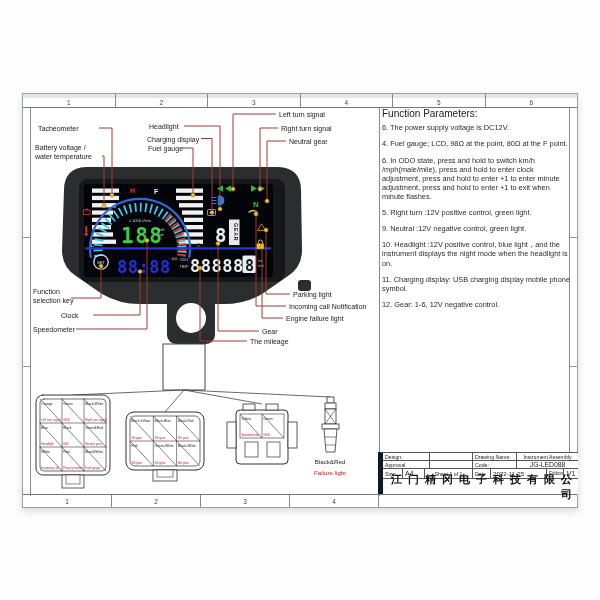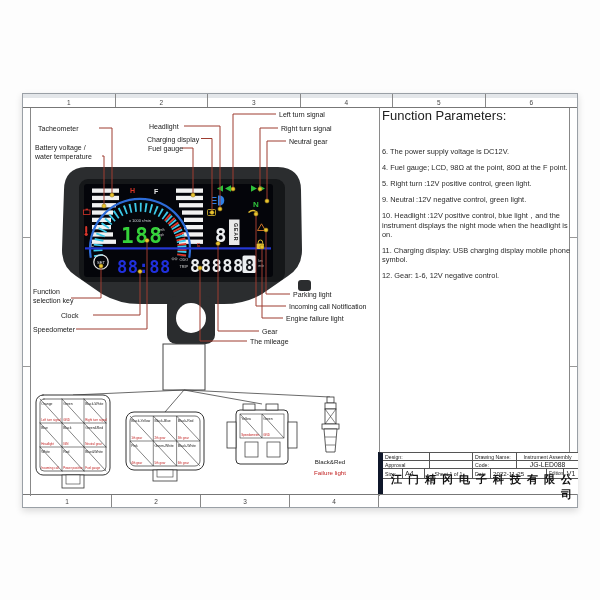--- a/index.html
+++ b/index.html
@@ -17,21 +17,21 @@
   .ruler-bottom .cell{width:89px;border-right:1px solid #888;box-sizing:border-box;display:flex;
     align-items:center;justify-content:center;font-size:6.5px;color:#444;}
   .vline-divider{position:absolute;left:356px;top:14px;width:1px;height:388px;background:#8a8a8a;}
   .sideruler{position:absolute;top:14px;width:8px;height:388px;box-sizing:border-box;}
   .sideruler.left{left:0;border-right:1px solid #888;}
   .sideruler.right{right:0;border-left:1px solid #888;}
   .sideruler .tick{position:absolute;left:0;width:100%;height:1px;background:#999;}
   
   .params{position:absolute;left:382px;top:108px;width:190px;color:#2b2b2b;font-size:7.4px;line-height:1.23;}
   .params p{margin:0 0 7px 0;}
-  .params .ptitle{font-size:13px;margin-bottom:23px;color:#222;}
+  .params .ptitle{font-size:10px;margin-bottom:3px;color:#222;}
   
   .tblock{position:absolute;left:378px;top:452px;width:200px;height:42px;box-sizing:border-box;
     border-top:1px solid #555;border-left:5px solid #0f172a;background:#fff;font-size:5.2px;color:#222;text-align:right;}
   .trow{display:flex;box-sizing:border-box;border-bottom:1px solid #555;}
   .tcell{box-sizing:border-box;border-right:1px solid #555;display:flex;align-items:center;
     padding:0 2px;overflow:hidden;white-space:nowrap;}
   .tcell:last-child{border-right:none;}
   .company{height:16px;display:flex;align-items:center;justify-content:center;font-weight:bold;
     font-size:11px;letter-spacing:6px;color:#111;border-bottom:none;padding-left:6px;box-sizing:border-box;}
   svg{position:absolute;left:0;top:0;}
@@ -71,20 +71,21 @@
     <div class="tick" style="top:129px"></div>
     <div class="tick" style="top:258px"></div>
   </div>
   <div class="vline-divider"></div>
 </div>
 
 <div class="params">
   <p class="ptitle">Function Parameters:</p>
   <p>6. The power supply voltage is DC12V.</p>
   <p>4. Fuel gauge; LCD, 98Ω at the point, 80Ω at the F point.</p>
+  <p>6. In ODO state, press and hold to switch km/h /mph(male/mile), press and hold to enter clock adjustment, press and hold to enter +1 to enter minute adjustment, press and hold to enter +1 to exit when minute flashes.</p>
   <p>5. Right turn :12V positive control, green light.</p>
   <p>9. Neutral :12V negative control, green light.</p>
   <p>10. Headlight :12V positive control, blue light，and the instrument displays the night mode when the headlight is on.</p>
   <p>11. Charging display: USB charging display mobile phone symbol.</p>
   <p>12. Gear: 1-6, 12V negative control.</p>
 </div>
 
 <div class="tblock">
   <div class="trow" style="height:8px">
     <div class="tcell" style="width:47px">Design:</div>

